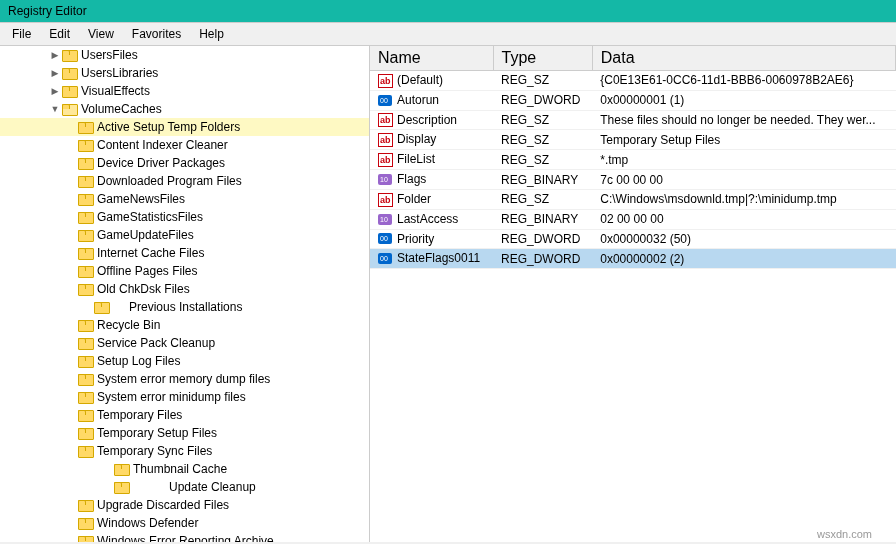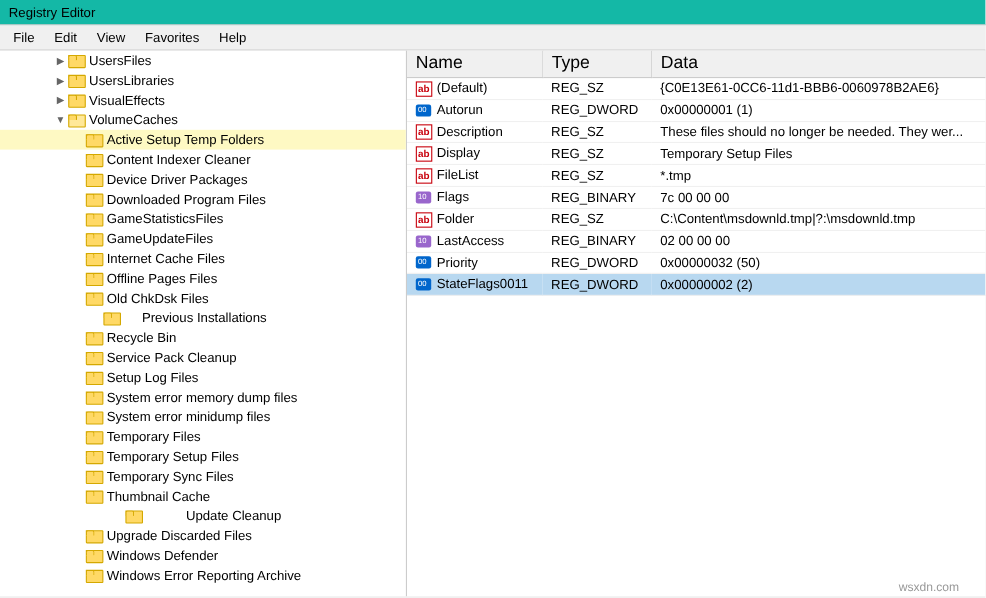--- a/index.html
+++ b/index.html
@@ -248,20 +248,25 @@
         <span class="tree-label">Device Driver Packages</span>
       </div>
       <div class="tree-item" style="padding-left: 64px;">
         <span class="tree-arrow"></span>
         <span class="folder-icon"></span>
         <span class="tree-label">Downloaded Program Files</span>
       </div>
       <div class="tree-item" style="padding-left: 64px;">
         <span class="tree-arrow"></span>
         <span class="folder-icon"></span>
+        <span class="tree-label">GameNewsFiles</span>
+      </div>
+      <div class="tree-item" style="padding-left: 64px;">
+        <span class="tree-arrow"></span>
+        <span class="folder-icon"></span>
         <span class="tree-label">GameStatisticsFiles</span>
       </div>
       <div class="tree-item" style="padding-left: 64px;">
         <span class="tree-arrow"></span>
         <span class="folder-icon"></span>
         <span class="tree-label">GameUpdateFiles</span>
       </div>
       <div class="tree-item" style="padding-left: 64px;">
         <span class="tree-arrow"></span>
         <span class="folder-icon"></span>
@@ -315,21 +320,21 @@
       <div class="tree-item" style="padding-left: 64px;">
         <span class="tree-arrow"></span>
         <span class="folder-icon"></span>
         <span class="tree-label">Temporary Setup Files</span>
       </div>
       <div class="tree-item" style="padding-left: 64px;">
         <span class="tree-arrow"></span>
         <span class="folder-icon"></span>
         <span class="tree-label">Temporary Sync Files</span>
       </div>
-      <div class="tree-item" style="padding-left: 64px;">
+      <div class="tree-item" style="padding-left: 100px;">
         <span class="tree-arrow"></span>
         <span class="folder-icon"></span>
         <span class="tree-label">Thumbnail Cache</span>
       </div>
       <div class="tree-item" style="padding-left: 64px; gap: 36px;">
         <span class="tree-arrow"></span>
         <span class="folder-icon"></span>
         <span class="tree-label">Update Cleanup</span>
       </div>
       <div class="tree-item" style="padding-left: 64px;">
@@ -384,21 +389,21 @@
             <td>*.tmp</td>
           </tr>
           <tr>
             <td><span class="reg-icon binary"></span><span>Flags</span></td>
             <td>REG_BINARY</td>
             <td>7c 00 00 00</td>
           </tr>
           <tr>
             <td><span class="reg-icon sz"></span><span>Folder</span></td>
             <td>REG_SZ</td>
-            <td>C:\Content\msdownld.tmp|?:\msdownld.tmp</td>
+            <td>C:\Windows\msdownld.tmp|?:\minidump.tmp</td>
           </tr>
           <tr>
             <td><span class="reg-icon binary"></span><span>LastAccess</span></td>
             <td>REG_BINARY</td>
             <td>02 00 00 00</td>
           </tr>
           <tr>
             <td><span class="reg-icon dword"></span><span>Priority</span></td>
             <td>REG_DWORD</td>
             <td>0x00000032 (50)</td>

